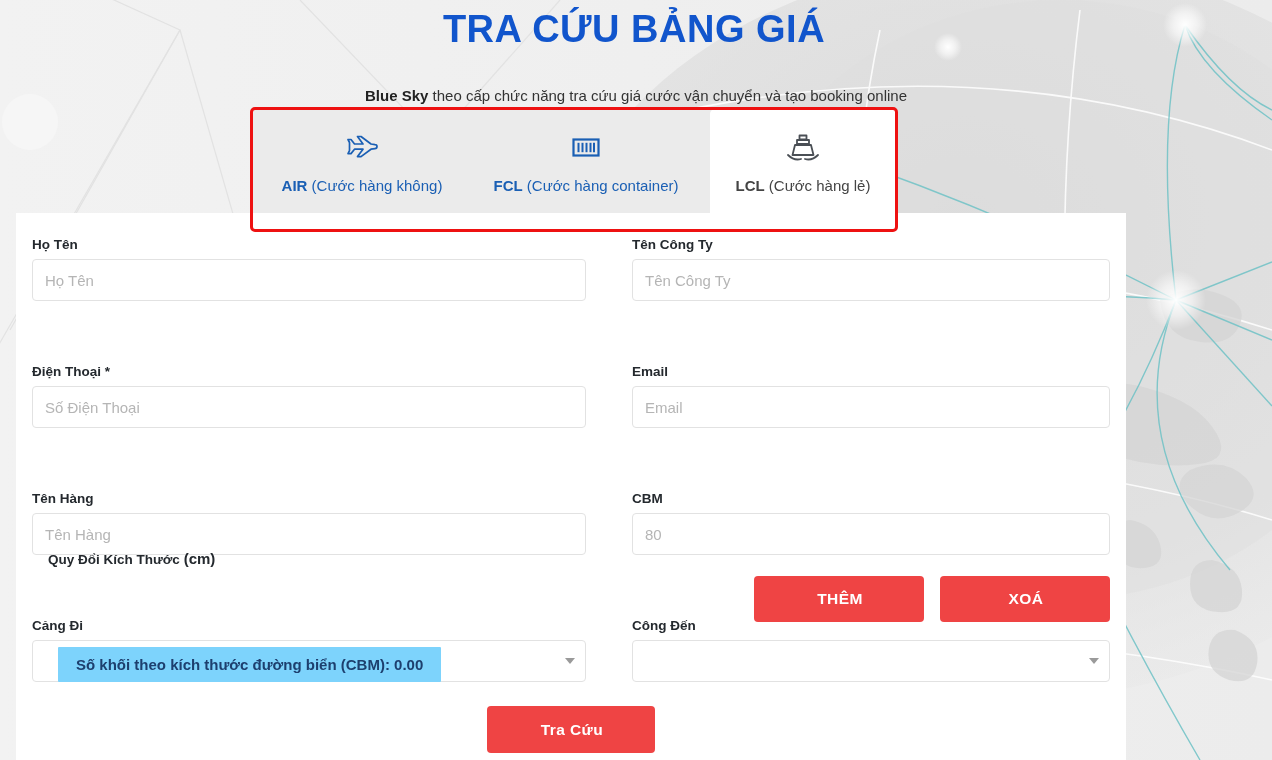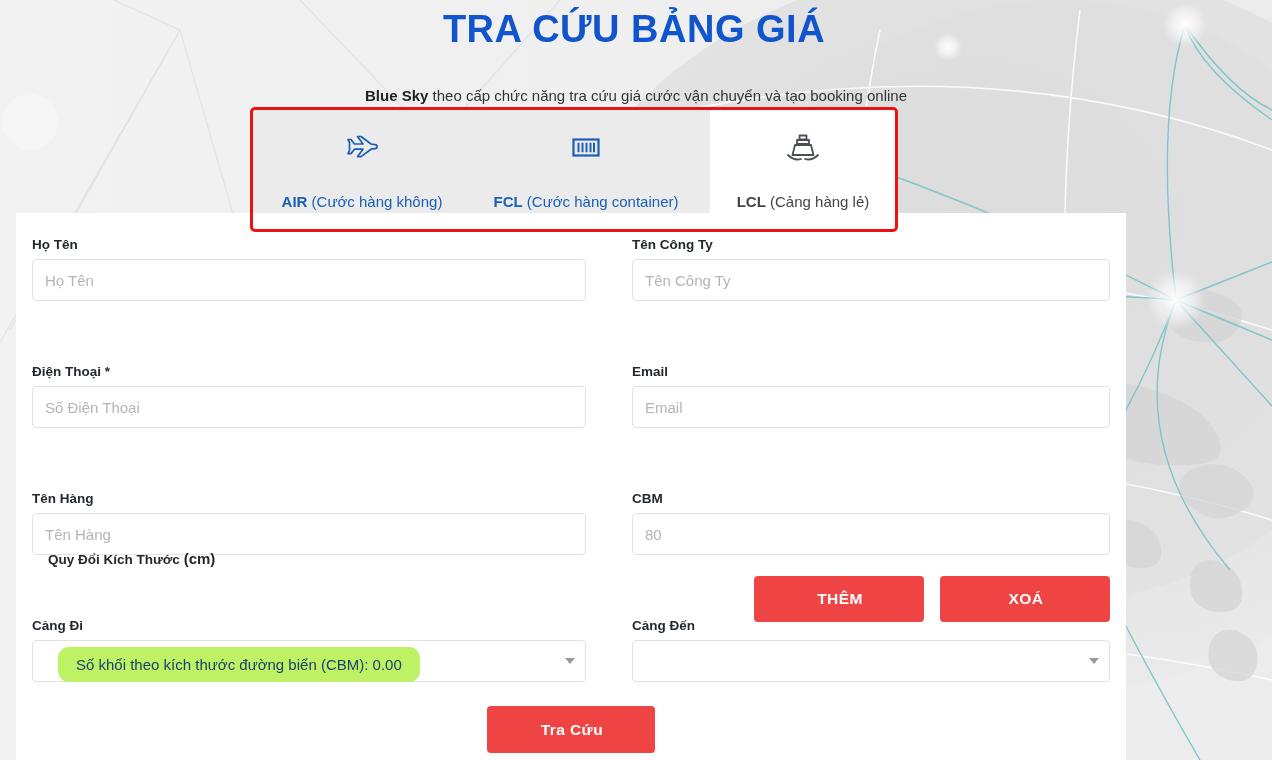--- a/index.html
+++ b/index.html
@@ -64,21 +64,21 @@
     flex: 0 0 auto;
     display: flex;
     flex-direction: column;
     align-items: center;
     justify-content: flex-start;
     padding-top: 22px;
     cursor: pointer;
   }
   .tab .tab-icon { height: 34px; display:flex; align-items:center; justify-content:center; }
   .tab .tab-label {
-    margin-top: 28px;
+    margin-top: 12px;
     font-size: 15px;
     color: #1a5fb4;
     white-space: nowrap;
   }
   .tab .tab-label b { font-weight: bold; }
   #tab-air   { width: 220px; }
   #tab-fcl   { width: 228px; }
   #tab-lcl   { width: 186px; margin-left: 10px; background: #ffffff;
                border-top-left-radius: 5px; border-top-right-radius: 5px; }
   #tab-lcl .tab-label { color: #444444; }
@@ -174,26 +174,27 @@
   #btn-them, #btn-xoa { width: 170px; height: 46px; }
 
   .badge-row {
     position: absolute;
     left: 16px; right: 16px; top: 434px;
     display: flex;
     justify-content: space-between;
     padding: 0 26px;
   }
   .badge {
-    background: #bef264;
+    background: #7dd3fc;
     color: #1d3f6e;
     font-size: 15px;
     padding: 9px 18px;
-    border-radius: 11px;
+    border-radius: 1px;
     white-space: nowrap;
+    font-weight: bold;
   }
 
   .submit-row {
     position: absolute;
     left: 0; right: 0; top: 493px;
     display: flex;
     justify-content: center;
   }
   #btn-tracuu {
     width: 168px; height: 47px;
@@ -319,21 +320,21 @@
     <span class="tab-icon">
       <svg width="34" height="30" viewBox="0 0 34 30" fill="none" stroke="#4a4f55" stroke-width="1.8" stroke-linejoin="round" stroke-linecap="round">
         <rect x="13.5" y="2.5" width="7" height="4"></rect>
         <path d="M11 7 L23 7 L23 11 L11 11 Z"></path>
         <path d="M9 12 L25 12 L27.5 22 L6.5 22 Z"></path>
         <path d="M2 22 q 6 6 13 4"></path>
         <path d="M32 22 q -6 6 -13 4"></path>
       </svg>
     </span>
     <span class="tab-label">
-      <b>LCL</b><span> (Cảng hàng lẻ)</span>
+      <b>LCL</b><span> (Cước hàng lẻ)</span>
     </span>
   </div>
 </div>
 
 <div class="red-box"></div>
 
 <div class="card">
 
   <div class="form-grid">
 
@@ -369,21 +370,21 @@
 
     <div class="field">
       <label>Cảng Đi</label>
       <div class="select-wrap">
         <div class="select-box"></div>
         <span class="select-caret"></span>
       </div>
     </div>
 
     <div class="field">
-      <label>Cảng Đến</label>
+      <label>Công Đến</label>
       <div class="select-wrap">
         <div class="select-box"></div>
         <span class="select-caret"></span>
       </div>
     </div>
 
   </div>
 
   <div class="dims-row">
     <span class="dims-title"><span>Quy Đổi Kích Thước </span><span class="unit">(cm)</span></span>

